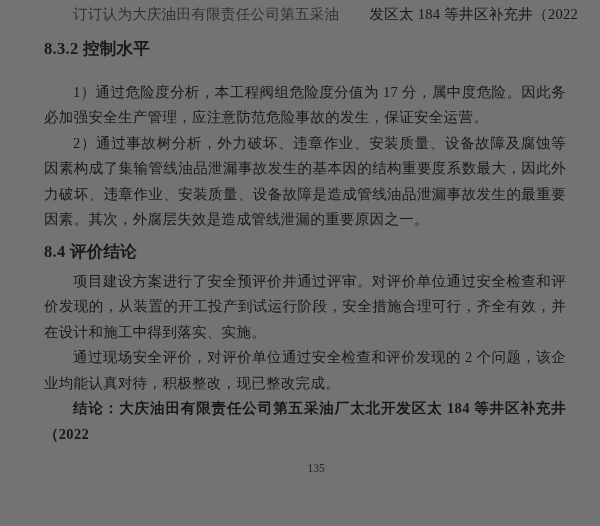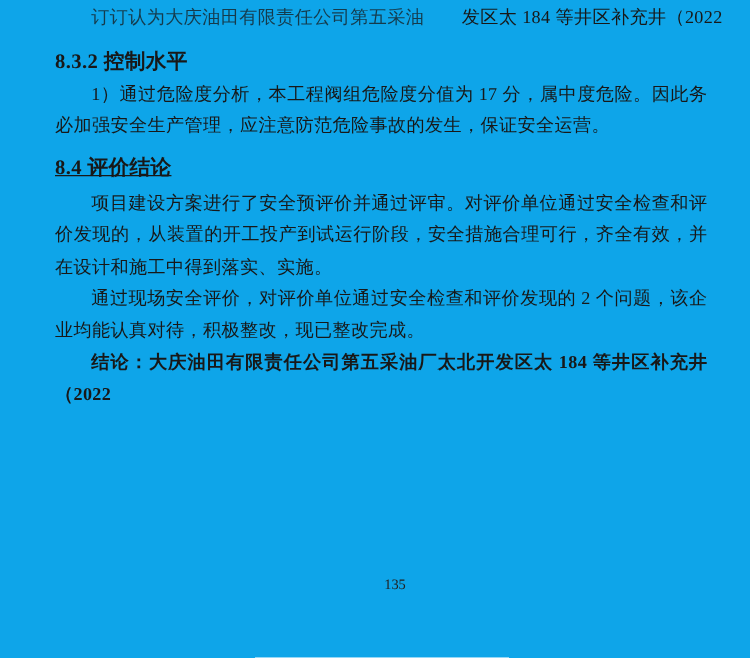--- a/index.html
+++ b/index.html
@@ -4,21 +4,21 @@
 <style>
   html, body {
     margin: 0;
     padding: 0;
     background: #ffffff;
   }
   .page {
     position: relative;
     width: 600px;
     height: 526px;
-    background: #0ea5e9;
+    background: #737373;
     overflow: hidden;
     font-family: "Liberation Serif", "DejaVu Serif", serif;
     color: #181818;
   }
   .textblock {
     position: absolute;
     left: 44px;
     top: 2px;
     width: 522px;
     font-size: 14.5px;
@@ -48,25 +48,24 @@
   .faded {
     opacity: 0.75;
   }
   .heading {
     font-weight: bold;
     font-size: 16.5px;
     line-height: 26px;
     text-align: left;
   }
   .heading-832 {
-    margin: 8px 0 2px 0;
+    margin: 8px 0 18px 0;
   }
   .heading-84 {
     margin: 6px 0 4px 0;
-    text-decoration: underline;
   }
   .bold-line {
     font-weight: bold;
   }
   .page-number {
     position: absolute;
     top: 461px;
     left: 16px;
     width: 600px;
     text-align: center;
@@ -87,20 +86,21 @@
         <span class="seg-left first faded">订订认为大庆油田有限责任公司第五采油</span>
         <span class="faded-gap"></span>
         <span class="seg-right">发区太 184 等井区补充井（2022</span>
       </div>
     </div>
 
     <div class="heading heading-832">8.3.2  控制水平</div>
 
     <p class="para indent">1）通过危险度分析，本工程阀组危险度分值为 17 分，属中度危险。因此务必加强安全生产管理，应注意防范危险事故的发生，保证安全运营。</p>
 
+    <p class="para indent">2）通过事故树分析，外力破坏、违章作业、安装质量、设备故障及腐蚀等因素构成了集输管线油品泄漏事故发生的基本因的结构重要度系数最大，因此外力破坏、违章作业、安装质量、设备故障是造成管线油品泄漏事故发生的最重要因素。其次，外腐层失效是造成管线泄漏的重要原因之一。</p>
 
     <div class="heading heading-84">8.4  评价结论</div>
 
     <p class="para indent">项目建设方案进行了安全预评价并通过评审。对评价单位通过安全检查和评价发现的，从装置的开工投产到试运行阶段，安全措施合理可行，齐全有效，并在设计和施工中得到落实、实施。</p>
 
     <p class="para indent">通过现场安全评价，对评价单位通过安全检查和评价发现的 2 个问题，该企业均能认真对待，积极整改，现已整改完成。</p>
 
     <p class="para indent bold-line">结论：大庆油田有限责任公司第五采油厂太北开发区太 184 等井区补充井（2022</p>
 
   </div>

